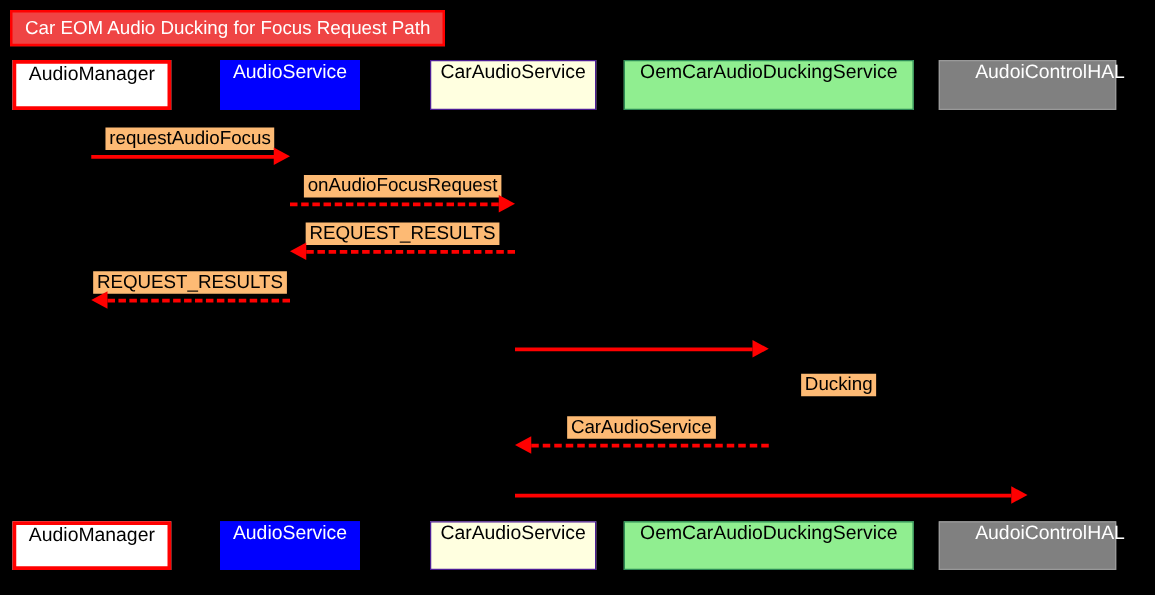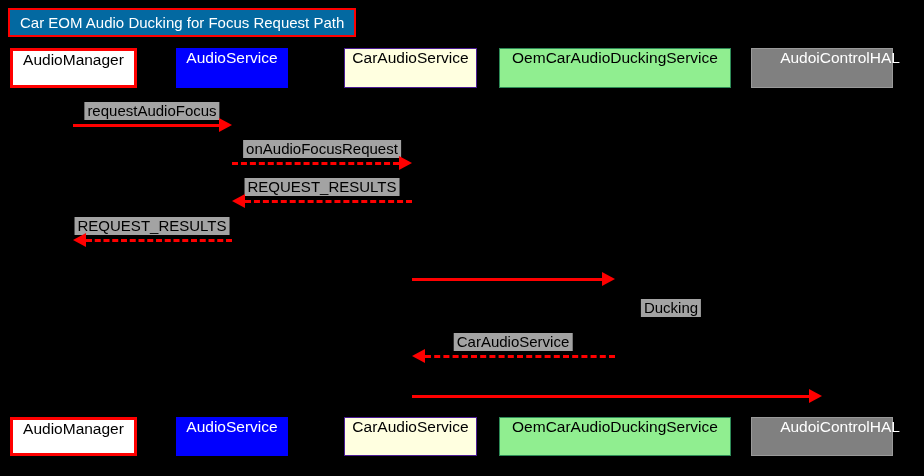--- a/index.html
+++ b/index.html
@@ -3,38 +3,38 @@
 <meta charset="utf-8">
 <style>
   html,body { margin:0; padding:0; background:#000; }
   #canvas {
     position:relative; width:924px; height:476px;
     background:#000000; overflow:hidden;
     font-family:"Liberation Sans", sans-serif;
   }
   .title-box {
     position:absolute; left:8px; top:8px;
-    background:#0369a1; color:#FFFFFF;
+    background:#ef4444; color:#FFFFFF;
     border:2px solid #FF0000;
     font-size:15px; line-height:17px; padding:4px 10px;
     white-space:nowrap;
   }
   .actor {
     position:absolute; display:flex; justify-content:center;
     font-size:15.5px; box-sizing:border-box; white-space:nowrap;
   }
   .a0 { background:#FFFFFF; border:3px solid #FF0000; color:#000000; }
   .a1 { background:#0000FF; border:1px solid #0000FF; color:#FFFFFF; }
   .a2 { background:#FFFFE0; border:1px solid #4c1d95; color:#000000; }
   .a3 { background:#90EE90; border:1px solid #2E8B57; color:#000000; }
   .a4 { background:#808080; border:1px solid #9A9A9A; color:#FFFFFF;padding-left:36px; }
   .lifeline { position:absolute; width:1px; top:88px; height:329px; background:#000000; }
   .msg-label {
     position:absolute; transform:translateX(-50%);
-    background:#a3a3a3; color:#000000;
+    background:#fdba74; color:#000000;
     font-size:15px; line-height:18px; padding:0 3px; white-space:nowrap;
   }
   .line { position:absolute; height:0; }
   .line.solid  { border-top:3px solid #FF0000; }
   .line.dashed { border-top:3px dashed #FF0000; }
   .head {
     position:absolute; width:0; height:0;
     border-top:7px solid transparent; border-bottom:7px solid transparent;
   }
   .head.right { border-left:13px solid #FF0000; }

